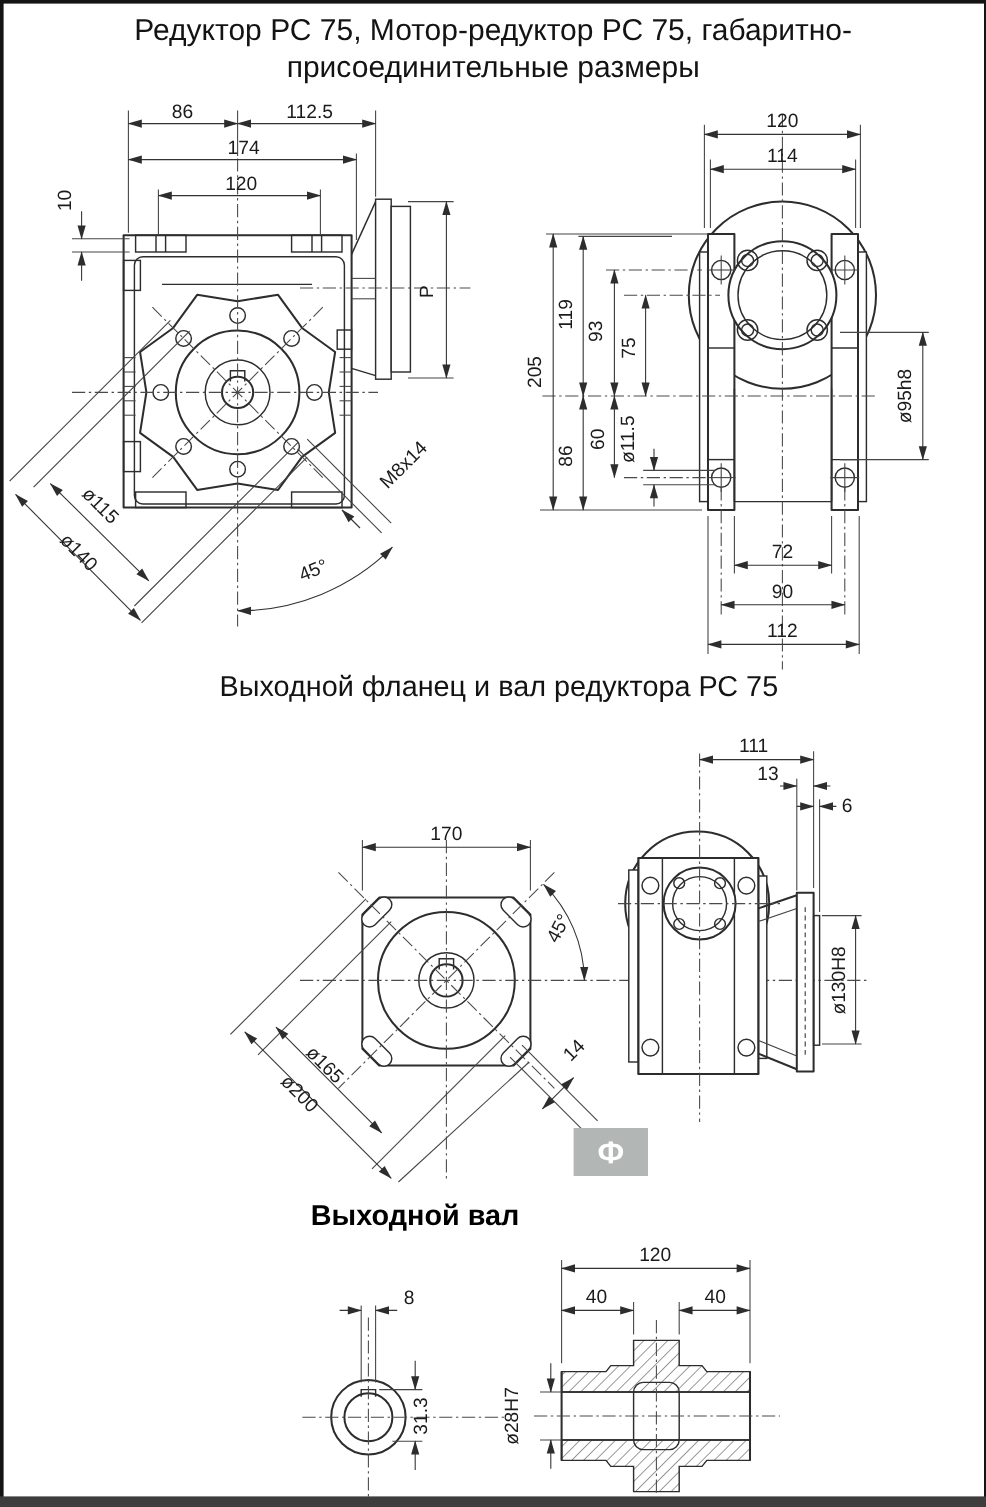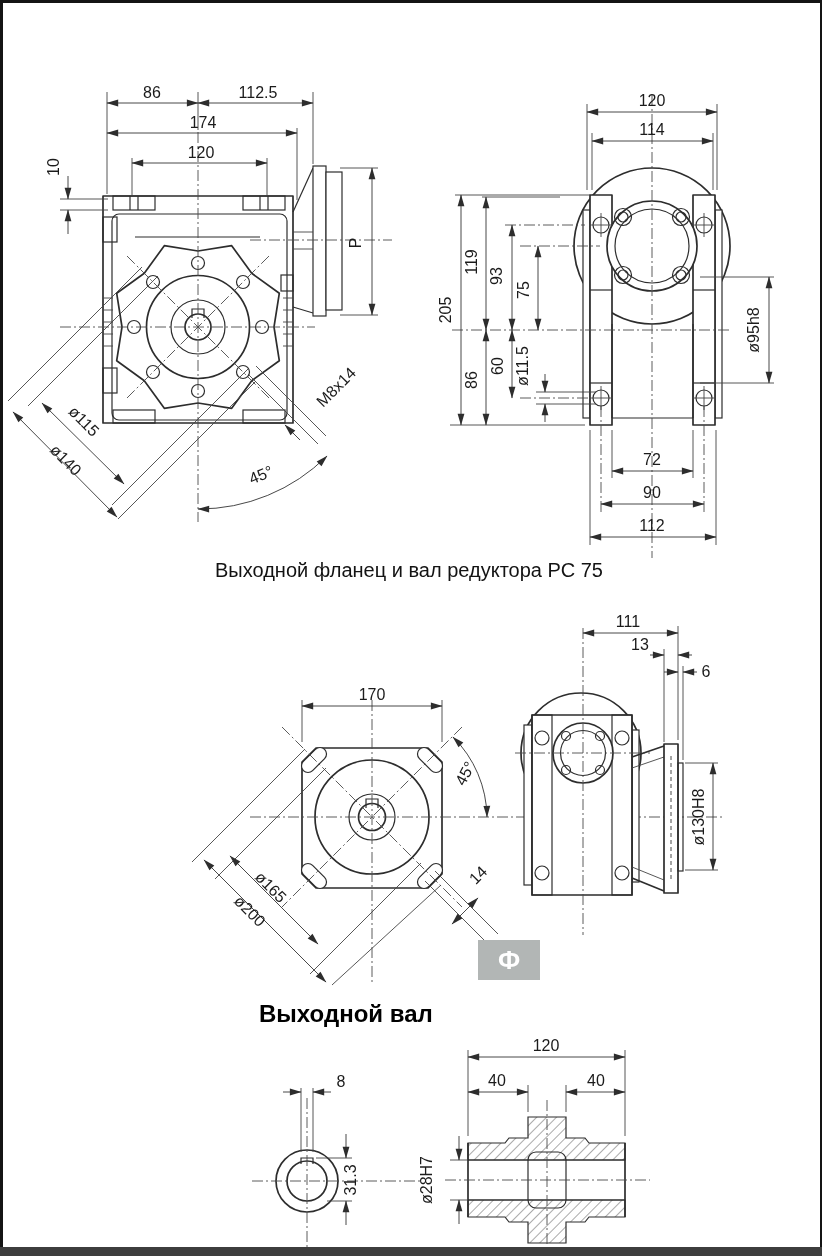--- a/index.html
+++ b/index.html
@@ -4,21 +4,21 @@
 <style>
   html,body{margin:0;padding:0;background:#777;}
   .page{position:relative;width:822px;height:1256px;background:#ffffff;overflow:hidden;
         font-family:"Liberation Sans", sans-serif;}
   .frame-top{position:absolute;left:0;top:0;width:822px;height:3px;background:#141414;}
   .frame-left{position:absolute;left:0;top:0;width:3px;height:1256px;background:#141414;}
   .frame-right{position:absolute;right:0;top:0;width:2px;height:1256px;background:#141414;}
   .bottom-bar{position:absolute;left:0;top:1247px;width:822px;height:9px;background:#3d3d3d;}
   .page-title{position:absolute;left:0;top:10px;width:822px;text-align:center;
               font-size:25px;line-height:31px;color:#131313;}
-  .section-title-2{position:absolute;left:183px;top:559px;font-size:20px;color:#131313;white-space:nowrap;margin-left:32px;}
+  .section-title-2{position:absolute;left:183px;top:559px;font-size:24px;color:#131313;white-space:nowrap;}
   .section-title-3{position:absolute;left:259px;top:1000px;font-size:24px;font-weight:bold;color:#000000;white-space:nowrap;}
   .watermark{position:absolute;left:478px;top:940px;width:62px;height:40px;background:#b2b6b5;
              color:#ffffff;font-size:26px;font-weight:bold;display:flex;align-items:center;justify-content:center;}
   svg{position:absolute;left:0;top:0;}
   svg text{fill:#1b1b1b;font-family:"Liberation Sans",sans-serif;font-size:16px;}
   .ol{stroke:#2d2d2d;stroke-width:1.7;fill:none;stroke-linejoin:round;}
   .olw{stroke:#2d2d2d;stroke-width:1.7;fill:#ffffff;stroke-linejoin:round;}
   .ml{stroke:#2d2d2d;stroke-width:1.2;fill:none;}
   .mlw{stroke:#2d2d2d;stroke-width:1.2;fill:#ffffff;}
   .tl{stroke:#444444;stroke-width:0.9;fill:none;}
@@ -382,20 +382,24 @@
       <text x="596" y="1086" text-anchor="middle">40</text>
 
       <line x1="450" y1="1160" x2="468" y2="1160" class="tl"></line>
       <line x1="450" y1="1200" x2="468" y2="1200" class="tl"></line>
       <line x1="459" y1="1136" x2="459" y2="1160" class="dim" marker-end="url(#arr)"></line>
       <line x1="459" y1="1224" x2="459" y2="1200" class="dim" marker-end="url(#arr)"></line>
       <text transform="rotate(-90 432 1180)" x="432" y="1180" text-anchor="middle">ø28H7</text>
     </g>
   </svg>
 
+  <div class="page-title">
+    <div>Редуктор РС 75, Мотор-редуктор РС 75, габаритно-</div>
+    <div>присоединительные размеры</div>
+  </div>
   <div class="section-title-2">Выходной фланец и вал редуктора РС 75</div>
   <div class="section-title-3">Выходной вал</div>
 
   <div class="watermark">
     <span>Ф</span>
   </div>
 
   <div class="frame-top"></div>
   <div class="frame-left"></div>
   <div class="frame-right"></div>

